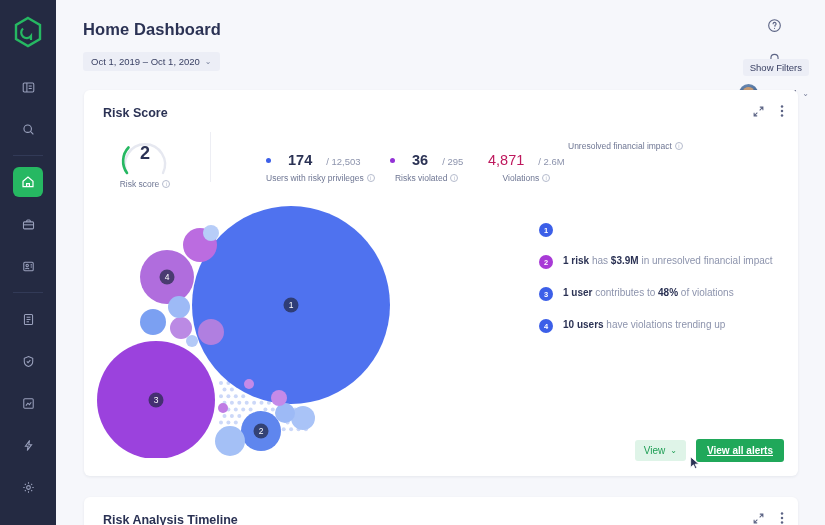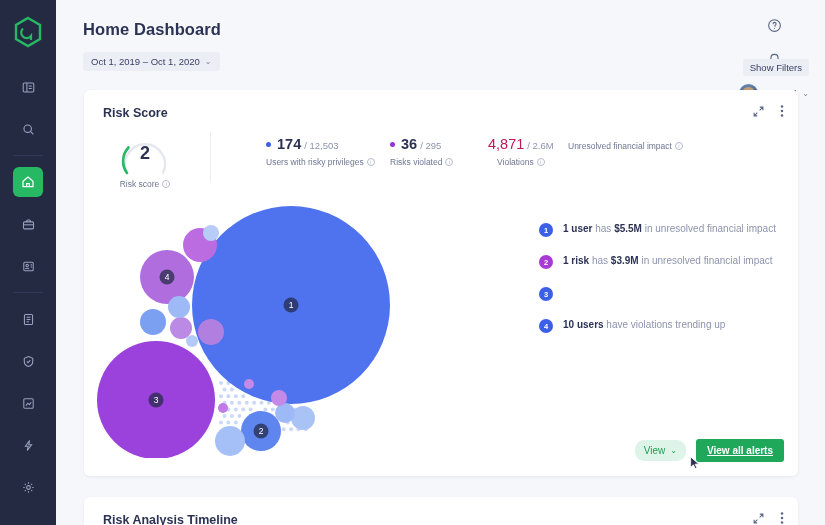--- a/index.html
+++ b/index.html
@@ -90,21 +90,21 @@
   .gauge { position: relative; width: 54px; height: 44px; margin: 0 auto; }
   .gauge-val {
     position: absolute; left: 0; top: 9px; width: 54px; text-align: center;
     font-size: 18px; font-weight: bold; color: #2b3254;
   }
   .gauge-label {
     margin-top: 1px; font-size: 8.5px; color: #6e7693;
     display: flex; align-items: center; justify-content: center; gap: 3px;
   }
   .metric { position: absolute; top: 4px; }
-  .metric-top { display: flex; align-items: baseline; gap: 3px; }
+  .metric-top { display: flex; align-items: baseline; gap: 14px; margin-top: 16px; }
   .dot { width: 5px; height: 5px; border-radius: 50%; margin-right: 3px; align-self: center; }
   .m-big { font-size: 14.5px; font-weight: bold; color: #2b3254; }
   .m-small { font-size: 9.5px; color: #8d94ad; }
   .m-label {
     margin-top: 5px; font-size: 8.5px; color: #6e7693;
     display: flex; align-items: center; gap: 3px; justify-content: center;
   }
   .m-plain { font-size: 14.5px; color: #be185d; font-weight: normal; }
   .info-i {
     width: 8px; height: 8px; border-radius: 50%;
@@ -125,21 +125,21 @@
     color: #fff; font-size: 7.5px; font-weight: bold;
     display: flex; align-items: center; justify-content: center;
     margin-top: 1px;
   }
   .insight-text { font-size: 10px; color: #8d94ad; line-height: 14px; }
   .insight-text b { color: #2b3254; font-weight: bold; }
 
   
   #card-footer { position: absolute; right: 14px; bottom: 14px; display: flex; align-items: center; gap: 10px; }
   #view-btn {
-    background: #dff4e8; border-radius: 9px; padding: 5px 9px;
+    background: #dff4e8; border-radius: 3px; padding: 5px 9px;
     font-size: 10px; color: #1f9e55; display: flex; align-items: center; gap: 5px;
   }
   #view-btn .chev { font-size: 8px; }
   #view-all-btn {
     background: #20a85a; border-radius: 3px; padding: 6px 11px;
     font-size: 10px; color: #fff; font-weight: bold; text-decoration: underline;
   }
   #cursor { position: absolute; left: 689px; top: 456px; width: 12px; height: 14px; }
 </style>
 </head>
@@ -408,28 +408,28 @@
           <circle cx="222" cy="400" r="7.5" fill="rgba(35,40,70,.72)"></circle>
           <text x="222" y="403" text-anchor="middle" font-size="8.5" font-family="&quot;Liberation Sans&quot;, sans-serif" fill="#ffffff">3</text>
           <circle cx="233" cy="277" r="7.5" fill="rgba(35,40,70,.72)"></circle>
           <text x="233" y="280" text-anchor="middle" font-size="8.5" font-family="&quot;Liberation Sans&quot;, sans-serif" fill="#ffffff">4</text>
         </svg>
     </div>
 
     <div id="insights">
         <div class="insight">
           <span class="badge" style="background:#3c5fe8">1</span>
-          <span class="insight-text"><b>1 user</b> has <b>$5.5M</b> in unresolved financial impact</span>
         </div>
         <div class="insight">
           <span class="badge" style="background:#a83ad6">2</span>
           <span class="insight-text"><b>1 risk</b> has <b>$3.9M</b> in unresolved financial impact</span>
         </div>
         <div class="insight">
           <span class="badge" style="background:#3c5fe8">3</span>
+          <span class="insight-text"><b>1 user</b> contributes to <b>48%</b> of violations</span>
         </div>
         <div class="insight">
           <span class="badge" style="background:#3c5fe8">4</span>
           <span class="insight-text"><b>10 users</b> have violations trending up</span>
         </div>
       </div>
 
     <div id="card-footer">
       <div id="view-btn">
         <span>View</span>

